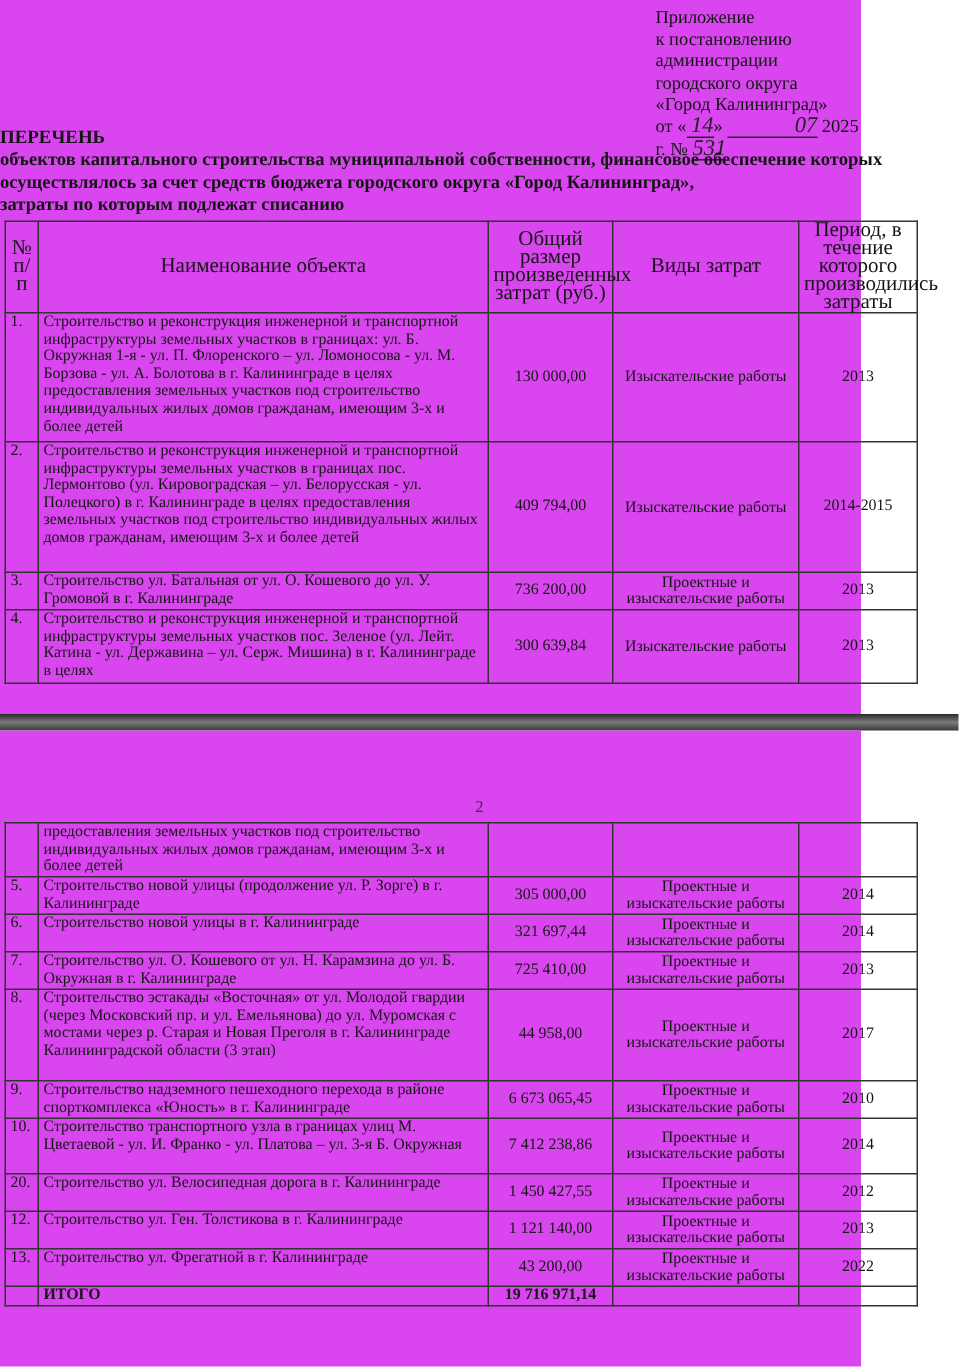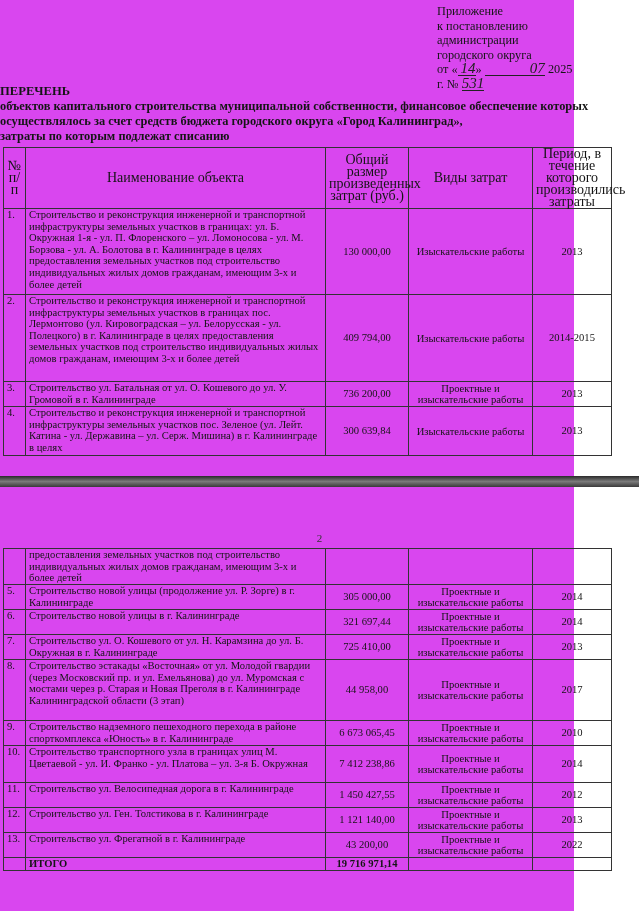--- a/index.html
+++ b/index.html
@@ -30,20 +30,21 @@
   col.c1 { width:22px; } col.c2 { width:300px; } col.c3 { width:83px; } col.c4 { width:124px; } col.c5 { width:79px; }
 </style>
 </head>
 <body>
 
 <div class="page" id="page1">
   <div class="appendix">
     <div>Приложение</div>
     <div>к постановлению</div>
     <div>администрации городского округа</div>
+    <div>«Город Калининград»</div>
     <div>
       <span>от «</span><span class="u hand" style="width:18px">14</span><span>»</span>
       <span class="u hand" style="width:60px">07</span>
       <span>2025 г. №</span>
       <span class="u hand" style="width:22px">531</span>
     </div>
   </div>
 
   <div class="titleblock">
     <div class="t1">ПЕРЕЧЕНЬ</div>
@@ -157,21 +158,21 @@
       <td class="period">2010</td>
     </tr>
     <tr style="height:37px">
       <td class="num">10.</td>
       <td>Строительство транспортного узла в границах улиц М. Цветаевой - ул. И. Франко - ул. Платова – ул. 3-я Б. Окружная</td>
       <td class="sum">7 412 238,86</td>
       <td class="kind">Проектные и изыскательские работы</td>
       <td class="period">2014</td>
     </tr>
     <tr style="height:25px">
-      <td class="num">11.</td>
+      <td class="num">20.</td>
       <td>Строительство ул. Велосипедная дорога в г. Калининграде</td>
       <td class="sum">1 450 427,55</td>
       <td class="kind">Проектные и изыскательские работы</td>
       <td class="period">2012</td>
     </tr>
     <tr style="height:25px">
       <td class="num">12.</td>
       <td>Строительство ул. Ген. Толстикова в г. Калининграде</td>
       <td class="sum">1 121 140,00</td>
       <td class="kind">Проектные и изыскательские работы</td>

